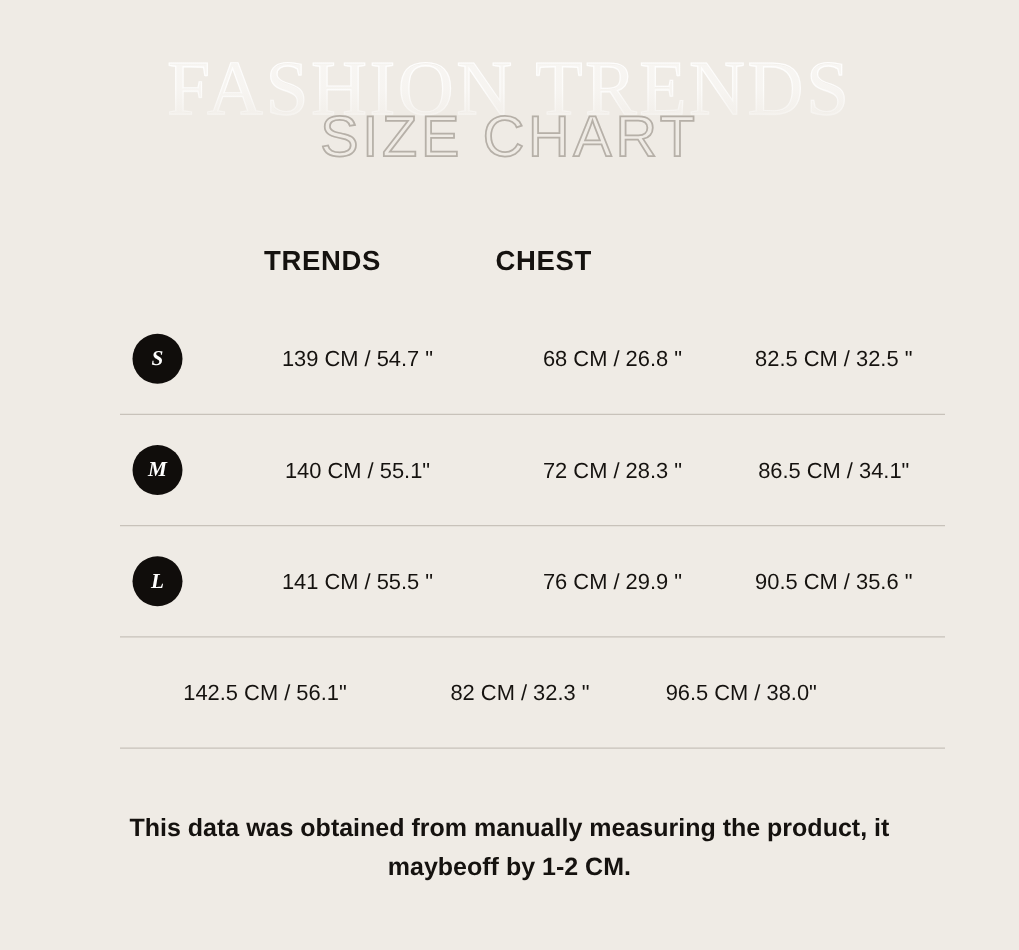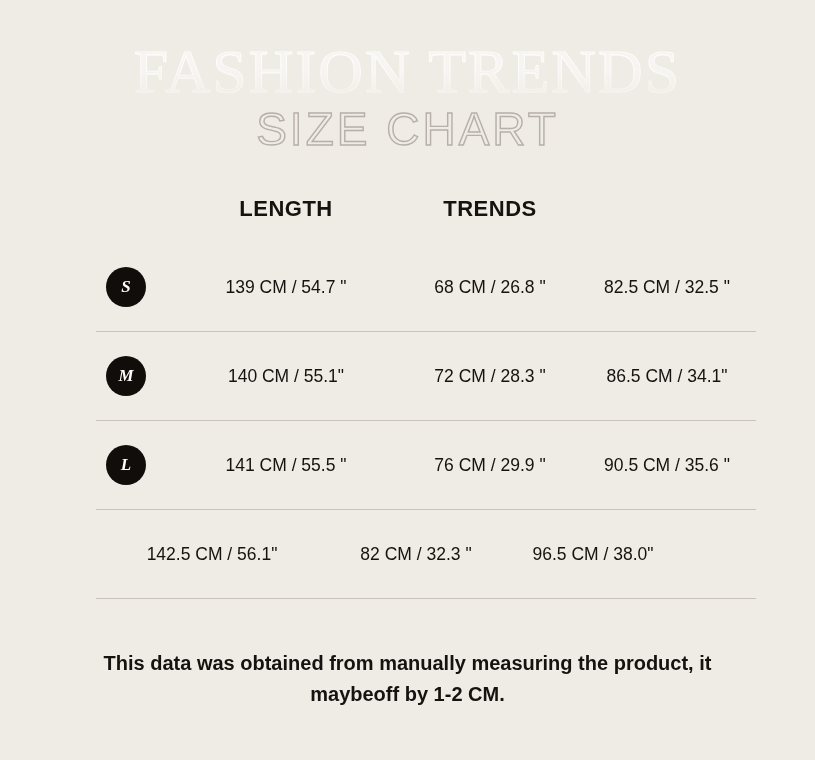--- a/index.html
+++ b/index.html
@@ -56,21 +56,20 @@
     top: 82px;
     left: 0;
     width: 815px;
     text-align: center;
     font-size: 46px;
     font-weight: 400;
     letter-spacing: 3px;
     color: transparent;
     -webkit-text-stroke: 1.4px #b6b0a8;
     user-select: none;
-    margin-top: 20px;
   }
 
   
   .chart {
     position: absolute;
     top: 175px;
     left: 96px;
     width: 660px;
   }
 
@@ -152,22 +151,22 @@
 
   <div class="watermark">FASHION TRENDS</div>
   <div class="watermark-fade"></div>
 
   <div class="subtitle">SIZE CHART</div>
 
   <div class="chart">
 
     <div class="head-row">
       <div class="cell-badge"></div>
-      <div class="col length">LENGTH</div>
       <div class="col waist">TRENDS</div>
+      <div class="col chest">CHEST</div>
     </div>
 
     <div class="row">
       <div class="cell-badge">
         <div class="badge">S</div>
       </div>
       <div class="val length">139  CM /   54.7 "</div>
       <div class="val waist">68  CM /  26.8 "</div>
       <div class="val chest">82.5 CM /  32.5 "</div>
     </div>

